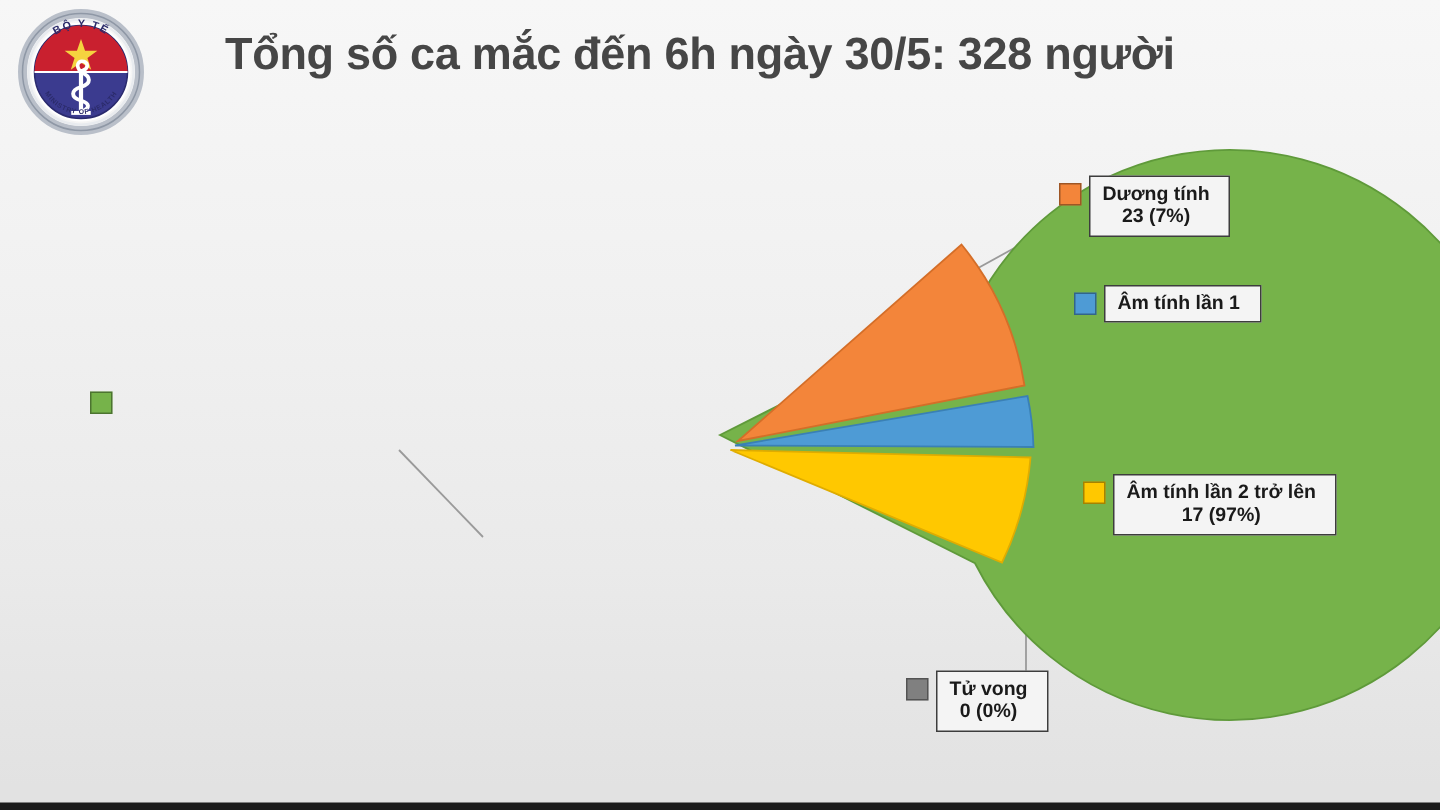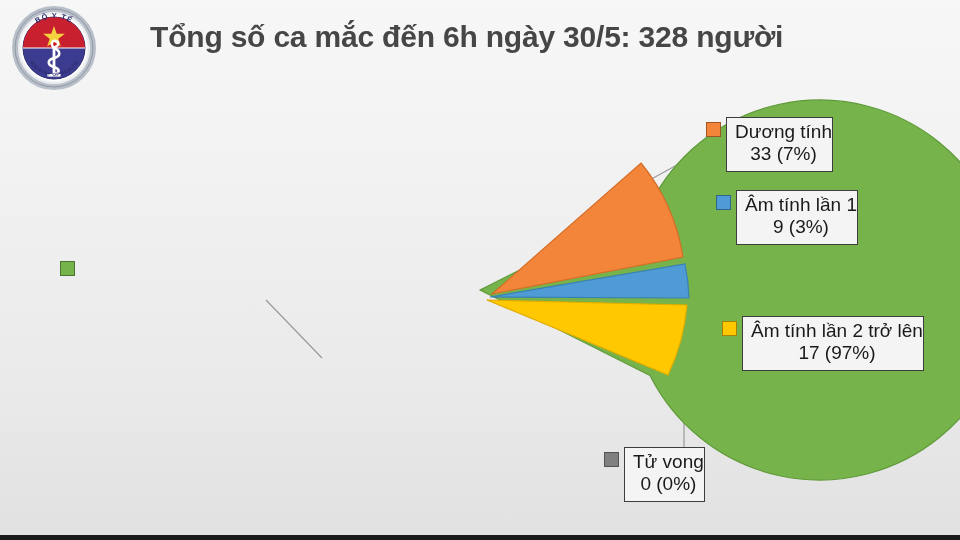--- a/index.html
+++ b/index.html
@@ -70,25 +70,25 @@
     height: 15px;
     flex: 0 0 15px;
     margin-top: 5px;
     margin-right: 5px;
     border: 1px solid rgba(0,0,0,0.35);
     box-sizing: border-box;
   }
   .label-box {
     border: 1.5px solid #3d3d3d;
     background: #f4f4f4;
-    padding: 3px 0 5px 8px;
+    padding: 3px 13px 5px 8px;
     text-align: center;
     color: #1a1a1a;
-    font-size: 19px;
-    font-weight: normal;
+    font-size: 13px;
+    font-weight: bold;
     line-height: 1.18;
     white-space: nowrap;
     box-sizing: border-box;
   }
   .label-box .l2 { display: block; }
 
   #callout-recovered { left: 60px;  top: 256px; }
   #callout-positive  { left: 706px; top: 117px; }
   #callout-neg1      { left: 716px; top: 190px; }
   #callout-neg2      { left: 722px; top: 316px; }
@@ -168,29 +168,28 @@
   </svg>
 
   <div class="callout" id="callout-recovered">
     <span class="swatch" style="background:#76b34a"></span>
   </div>
 
   <div class="callout" id="callout-positive">
     <span class="swatch" style="background:#f3853a"></span>
     <div class="label-box">
       <span class="l1">Dương tính</span>
-      <span class="l2">33 (7%)</span>
+      <span class="l2">23 (7%)</span>
     </div>
   </div>
 
   <div class="callout" id="callout-neg1">
     <span class="swatch" style="background:#4e9bd5"></span>
     <div class="label-box">
       <span class="l1">Âm tính lần 1</span>
-      <span class="l2">9 (3%)</span>
     </div>
   </div>
 
   <div class="callout" id="callout-neg2">
     <span class="swatch" style="background:#ffc800"></span>
     <div class="label-box">
       <span class="l1">Âm tính lần 2 trở lên</span>
       <span class="l2">17 (97%)</span>
     </div>
   </div>

